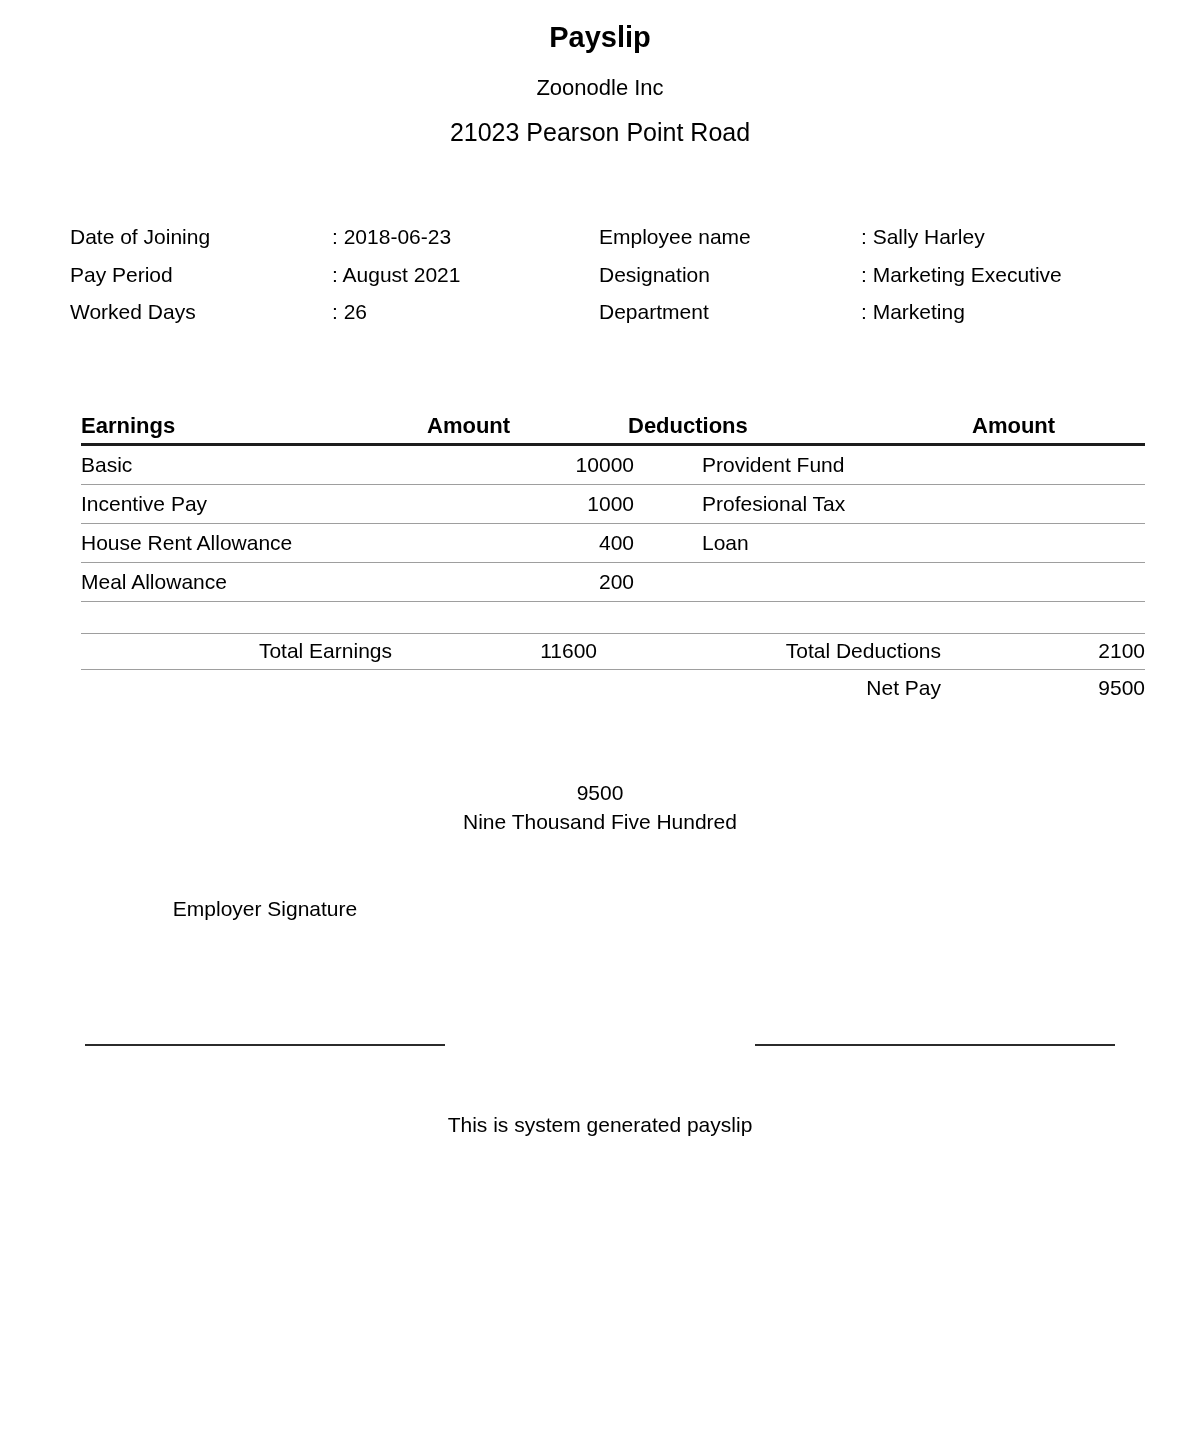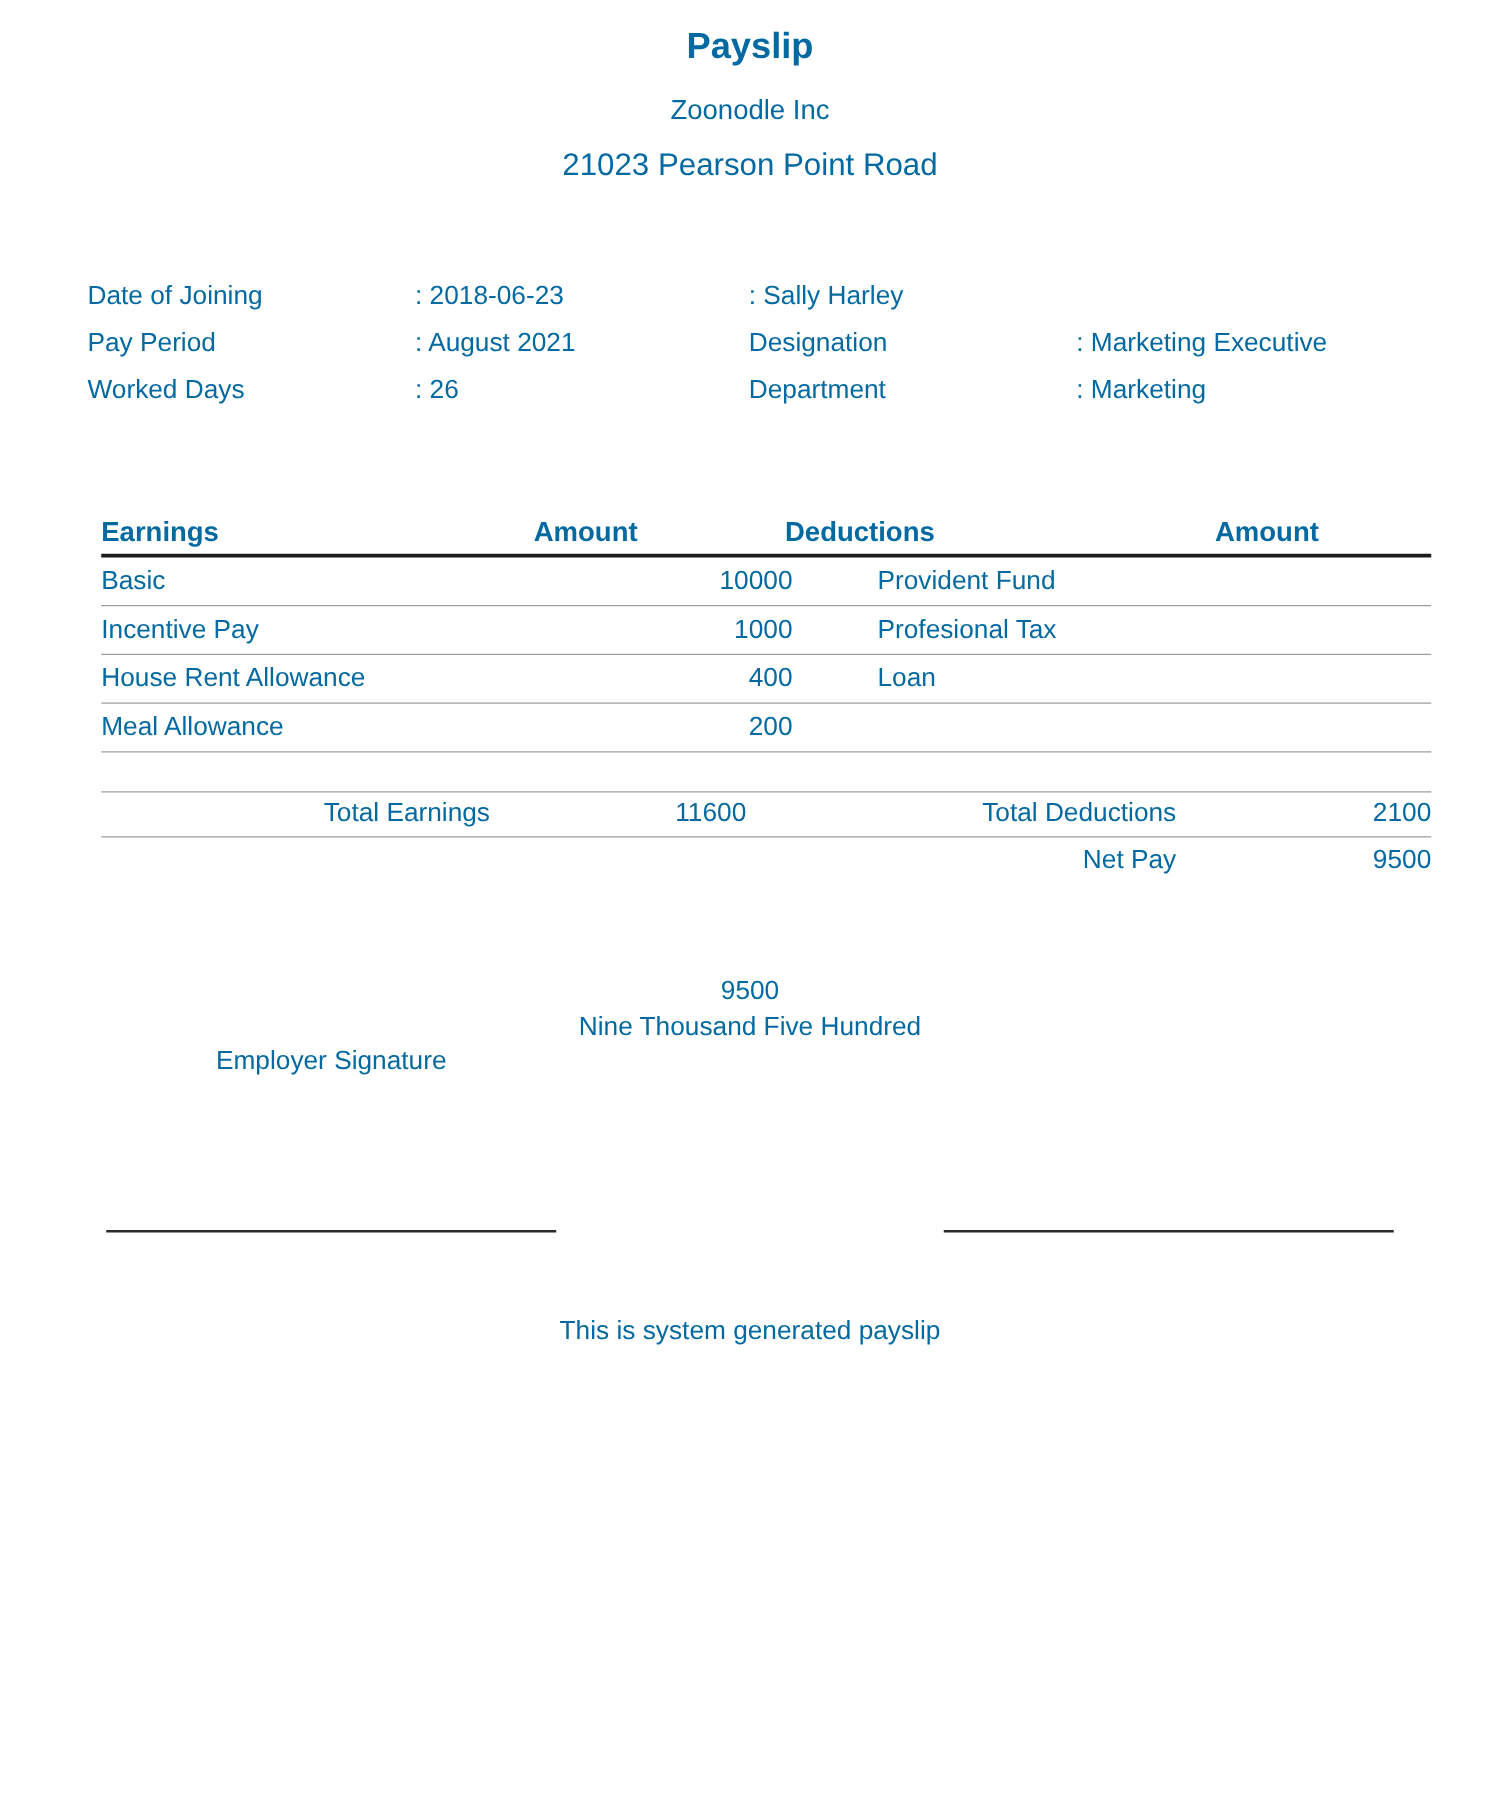--- a/index.html
+++ b/index.html
@@ -3,21 +3,21 @@
 <meta charset="utf-8">
 <style>
   * { margin: 0; padding: 0; box-sizing: border-box; }
   html, body { background: #ffffff; }
   .page {
     position: relative;
     width: 1200px;
     height: 1451px;
     margin: 0 auto;
     background: #ffffff;
-    color: #0369a1;
+    color: #000000;
     font-family: "Liberation Sans", sans-serif;
     overflow: hidden;
   }
 
   
   .doc-header { text-align: center; padding-top: 21px; }
   .doc-title { font-size: 29px; font-weight: 700; line-height: 33px; }
   .company-name { font-size: 22px; margin-top: 21px; line-height: 26px; }
   .addr-line1 { font-size: 25px; margin-top: 17px; line-height: 28px; }
   .addr-line2 { font-size: 22px; line-height: 29px; }
@@ -41,21 +41,21 @@
   .c-amount { text-align: right; }
   .c-ded { padding-left: 31px; }
   .c-amount-head { text-align: left; }
   .c-total-label { text-align: right; padding-right: 35px; }
   .c-total-label-ded { text-align: right; padding-right: 31px; }
 
   
   .words-section { text-align: center; margin-top: 72px; font-size: 21px; line-height: 29px; }
 
   
-  .sig-labels { display: flex; justify-content: space-between; padding: 0 85px; }
+  .sig-labels { display: flex; justify-content: space-between; padding: 0 85px; margin-top: 60px; }
   .sig-label { width: 360px; text-align: center; font-size: 21px; line-height: 26px; }
   .sig-lines { display: flex; justify-content: space-between; padding: 0 85px; margin-top: 122px; }
   .sig-line { width: 360px; height: 0; border-top: 2px solid #2b2b2b; }
 
   
   .doc-footer { text-align: center; margin-top: 66px; font-size: 21px; line-height: 26px; }
 </style>
 </head>
 <body>
 
@@ -77,20 +77,21 @@
         <span class="info-label">Pay Period</span>
         <span class="info-value">: August 2021</span>
       </div>
       <div class="info-row">
         <span class="info-label">Worked Days</span>
         <span class="info-value">: 26</span>
       </div>
     </div>
     <div class="info-col-right">
       <div class="info-row">
+        <span class="info-label">Employee name</span>
         <span class="info-value">: Sally Harley</span>
       </div>
       <div class="info-row">
         <span class="info-label">Designation</span>
         <span class="info-value">: Marketing Executive</span>
       </div>
       <div class="info-row">
         <span class="info-label">Department</span>
         <span class="info-value">: Marketing</span>
       </div>

